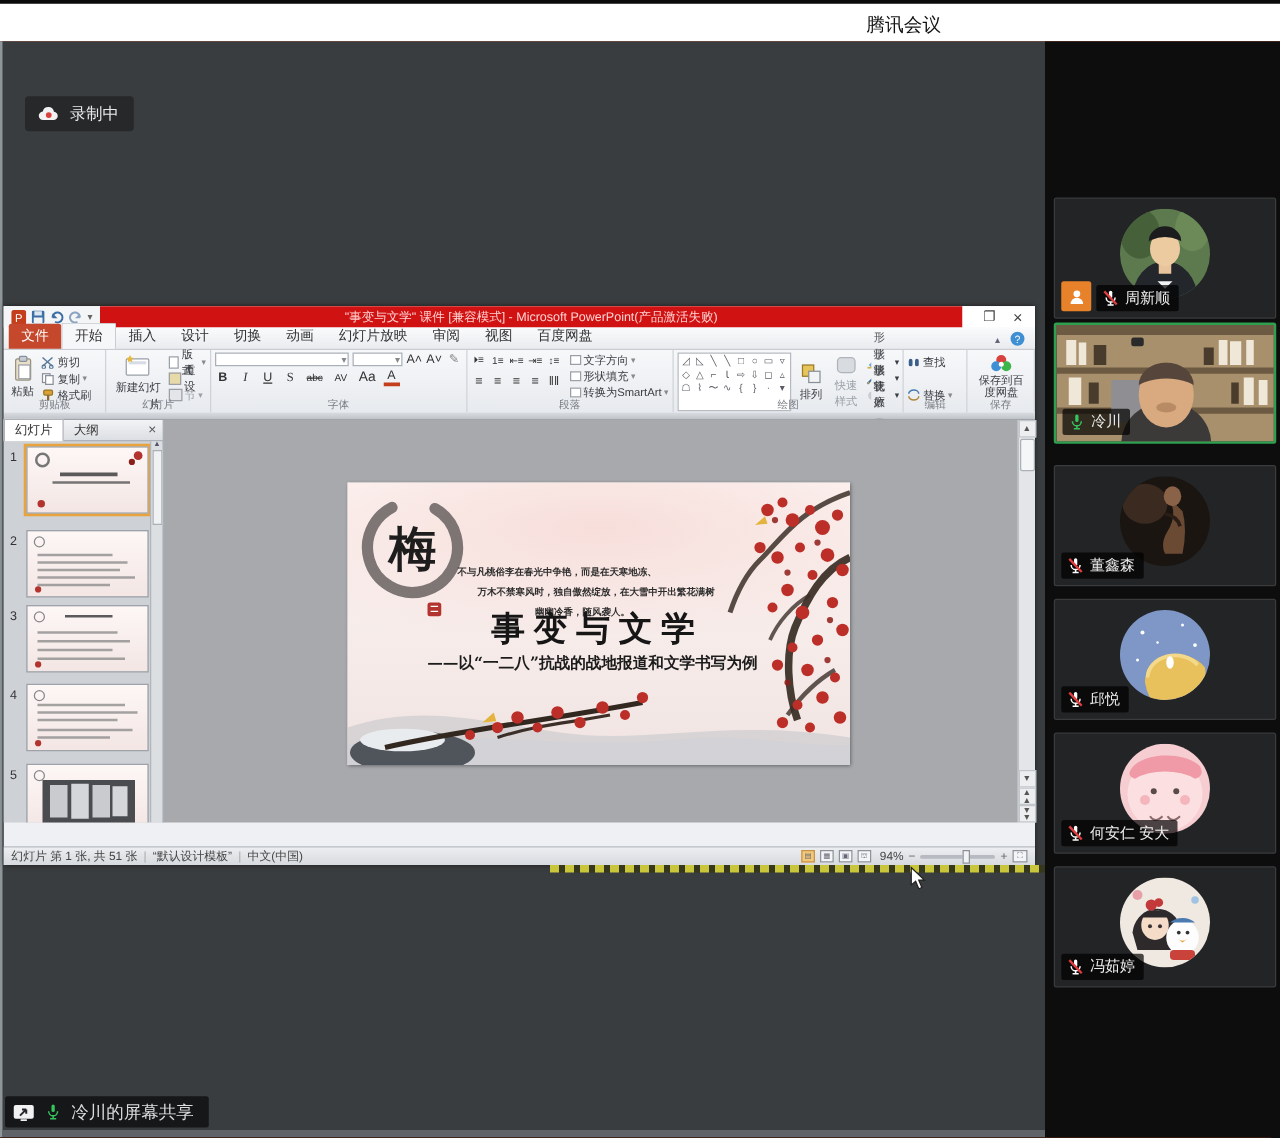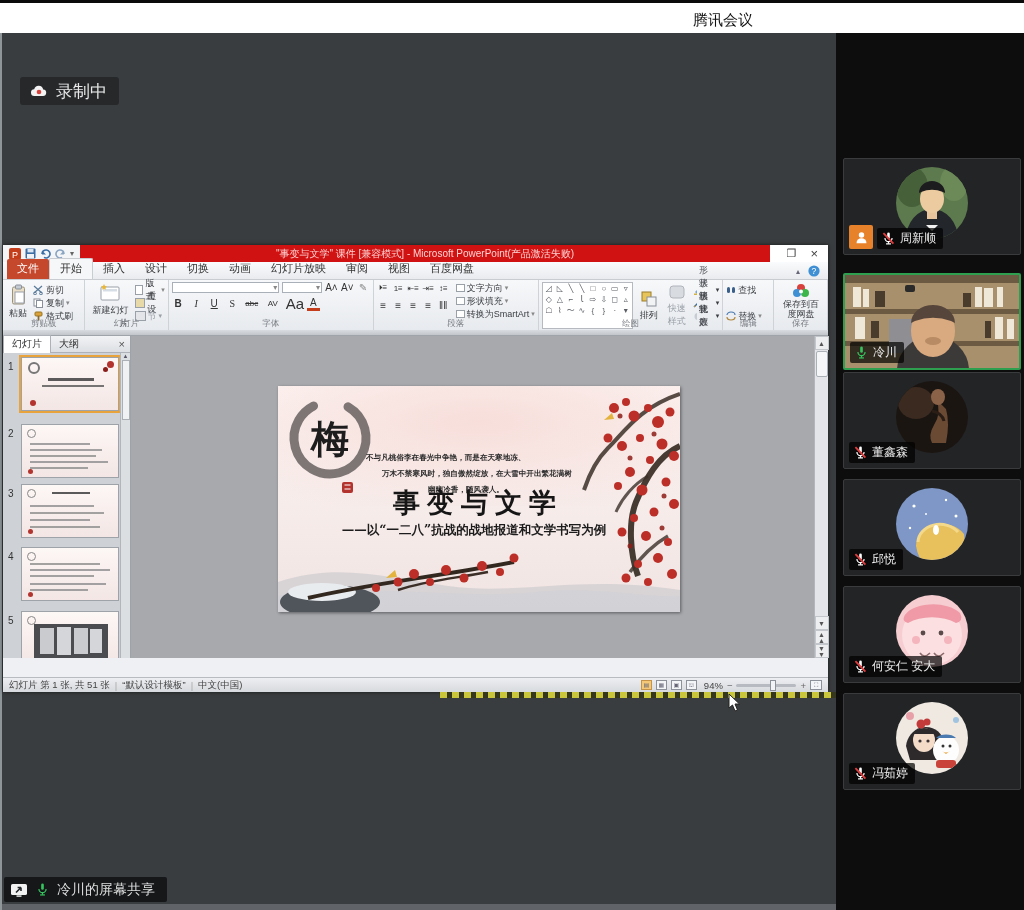--- a/index.html
+++ b/index.html
@@ -9,21 +9,21 @@
   .abs { position:absolute; }
 
   
   #topbar { left:0; top:0; width:1024px; height:33px; background:#fff; border-top:3px solid #0a0a0a; }
   #app-title { position:absolute; left:693px; top:8px; font-size:15px; color:#111; }
   #share-area { left:0; top:33px; width:836px; height:877px; background:#3a3d3f; border-left:2px solid #8f969a; }
   #right-panel { left:836px; top:33px; width:188px; height:877px; background:#0d0d0d; }
 
   #record-badge { left:18px; top:44px; height:28px; background:rgba(22,24,26,.55); border-radius:3px;
     display:flex; align-items:center; gap:8px; padding:0 12px 0 10px; }
-  #record-badge span { color:#e8e8e8; font-size:17px; }
+  #record-badge span { color:#e8e8e8; font-size:13px; }
 
   #share-banner { left:2px; top:844px; height:25px; background:rgba(16,18,20,.88); border-radius:2px;
     display:flex; align-items:center; gap:7px; padding:0 12px 0 6px; }
   #share-banner span { color:#dcdcdc; font-size:14px; }
   #bottom-edge { left:0; top:871px; width:836px; height:6px; background:#606468; }
 
   
   #ppt { left:3px; top:245px; width:825px; height:447px; background:#eef0f3; box-shadow:0 0 4px rgba(0,0,0,.6); }
   #ppt-titlebar { left:0; top:0; width:825px; height:17px; background:#fff; display:flex; }
   #qat { display:flex; align-items:center; gap:4px; padding:0 6px; background:#f4f5f7; }
@@ -308,21 +308,21 @@
           <span class="fmt">A˅</span>
           <span class="fmt" style="color:#888">✎</span>
         </div>
         <div style="display:flex;gap:5px;align-items:center">
           <span class="fmt" style="font-weight:bold">B</span>
           <span class="fmt" style="font-style:italic;font-family:'Liberation Serif',serif">I</span>
           <span class="fmt" style="text-decoration:underline">U</span>
           <span class="fmt" style="font-family:'Liberation Serif',serif">S</span>
           <span class="fmt" style="text-decoration:line-through;font-size:8px;width:16px">abc</span>
           <span class="fmt" style="font-size:8px;width:16px">AV</span>
-          <span class="fmt" style="font-size:15px;width:16px">Aa</span>
+          <span class="fmt" style="font-size:11px;width:16px">Aa</span>
           <span class="fmt" style="border-bottom:3px solid #c43e1c">A</span>
         </div>
         <div class="rgroup-label">字体</div>
       </div>
 
       <div class="rgroup" style="width:206px">
         <div style="display:flex;gap:6px">
           <div class="col">
             <div class="smallrow">
               <span class="fmt" style="font-size:8px">🞂≡</span>
@@ -704,21 +704,21 @@
           </svg>
         </div>
       <div class="namebar shifted">
         <svg class="icon14">
             <use href="#sym-mic-muted"></use>
           </svg>
         <span>周新顺</span>
       </div>
     </div>
 
-    <div class="tile speaking" style="top:240px">
+    <div class="tile speaking" style="top:225px">
       <svg width="176" height="95">
         <rect width="176" height="95" fill="#a8906c"></rect>
         <rect y="0" width="176" height="8" fill="#6d5a42"></rect>
         <rect y="34" width="176" height="5" fill="#6d5a42"></rect>
         <rect y="66" width="176" height="5" fill="#6d5a42"></rect>
         <g fill="#efe7d8">
             <rect x="8" y="12" width="8" height="20"></rect>
             <rect x="18" y="14" width="6" height="18"></rect>
             <rect x="130" y="12" width="7" height="20"></rect>
             <rect x="139" y="13" width="9" height="19"></rect>

